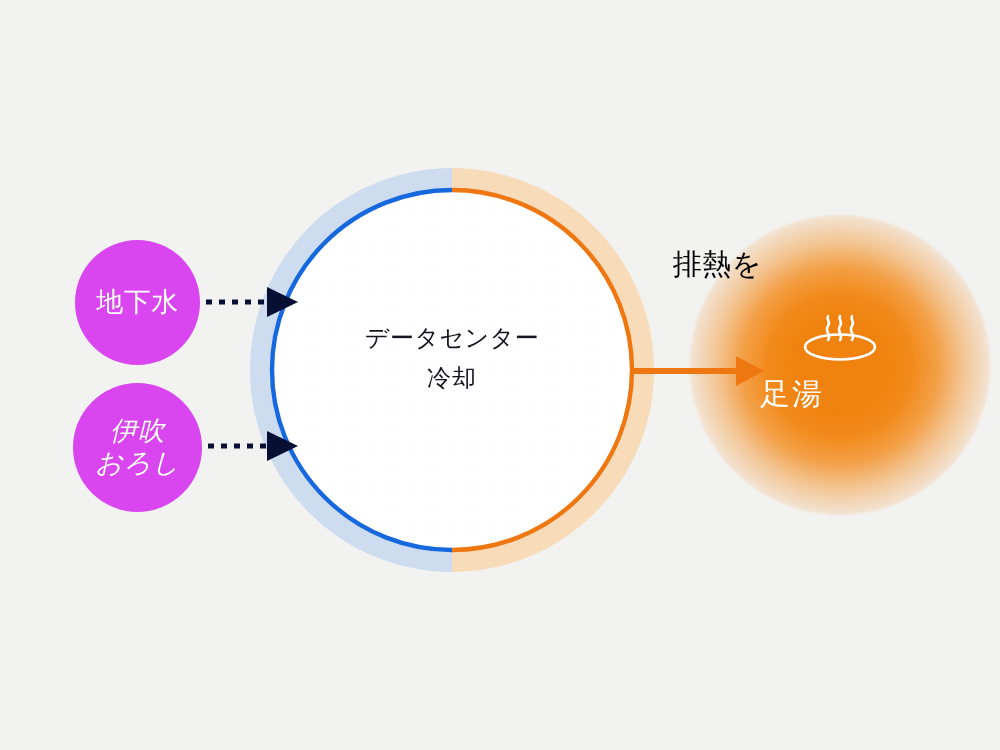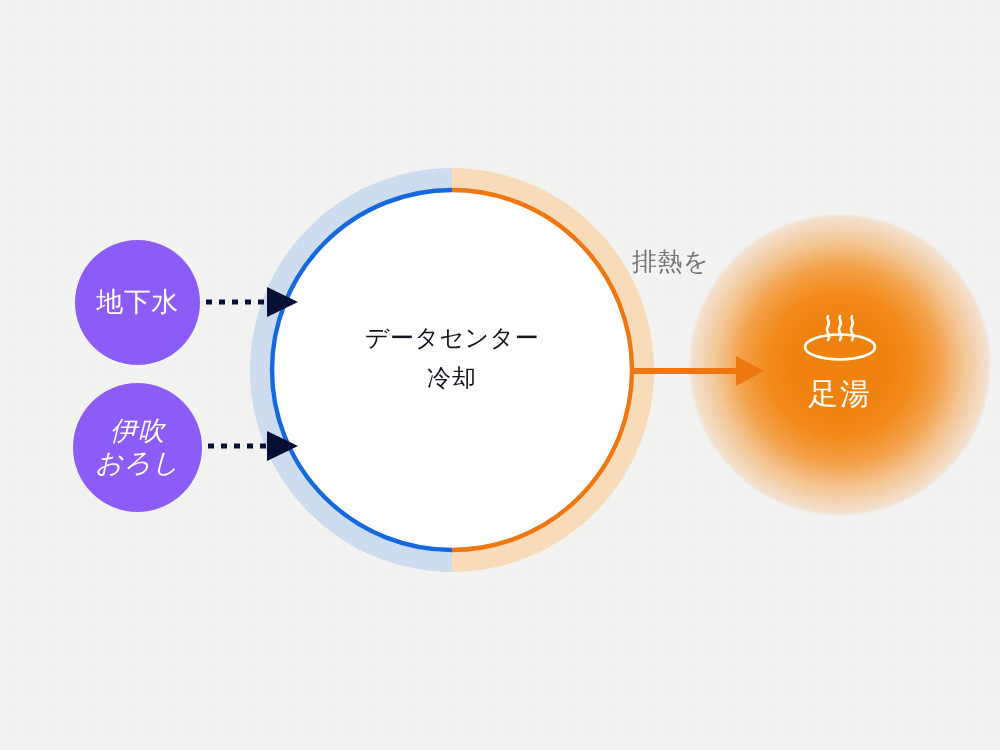--- a/index.html
+++ b/index.html
@@ -53,21 +53,21 @@
         rgba(246,186,125,.28) 70%,
         rgba(248,210,170,.10) 82%,
         rgba(250,230,205,0) 92%);
     filter: blur(1px);
   }
 
   
   .bubble {
     position: absolute;
     border-radius: 50%;
-    background: #8b5cf6;
+    background: #d946ef;
     display: flex;
     align-items: center;
     justify-content: center;
     text-align: center;
     color: #ffffff;
     line-height: 1.18;
     font-size: 27px;
     letter-spacing: .5px;
   }
   #bubble-groundwater { left: 75px; top: 240px; width: 125px; height: 125px; }
@@ -87,34 +87,34 @@
     letter-spacing: .5px;
   }
   #center-label .l2 { letter-spacing: 1px; }
 
   
   #heat-caption {
     position: absolute;
     left: 632px;
     top: 242px;
     width: 130px;
-    text-align: left;
-    color: #737373;
-    font-size: 25px;
+    text-align: right;
+    color: #000000;
+    font-size: 29px;
     line-height: 1.52;
     letter-spacing: .5px;
   }
 
   
   #footbath {
     position: absolute;
     left: 760px;
     top: 310px;
     width: 160px;
-    text-align: center;
+    text-align: left;
     color: #ffffff;
   }
   #footbath-icon { display: block; margin: 0 auto; }
   #footbath-label {
     display: block;
     margin-top: 12px;
     font-size: 30px;
     letter-spacing: 2px;
     color: #ffffff;
   }

